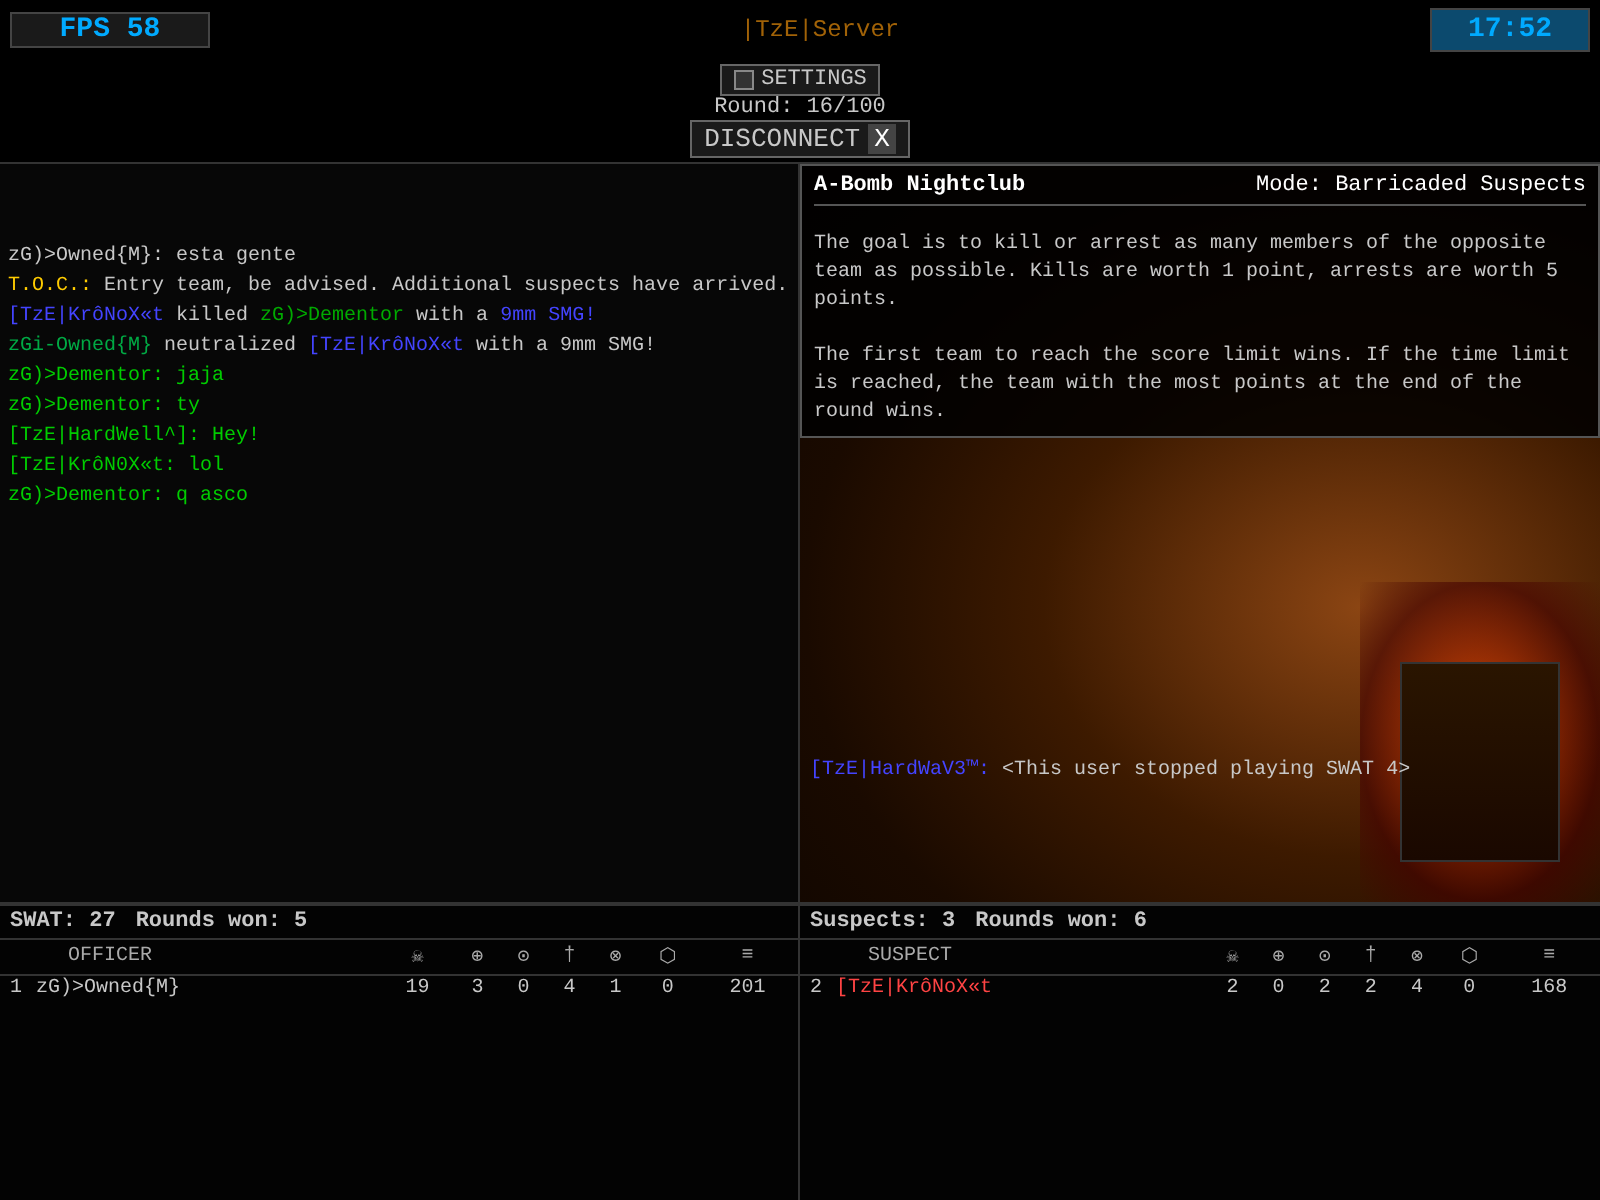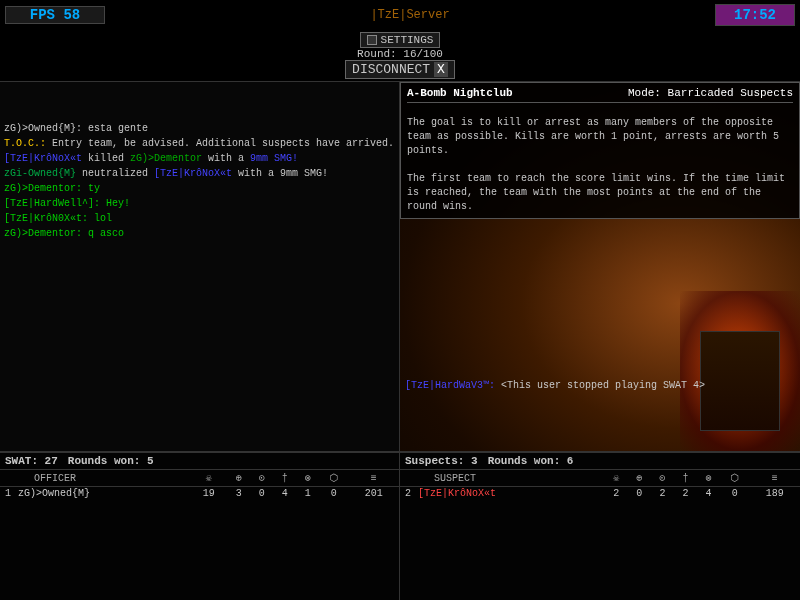--- a/index.html
+++ b/index.html
@@ -32,21 +32,21 @@
       padding: 0 10px;
       width: 100px;
       text-align: center;
     }
     #server-title {
       color: #a16207;
       font-size: 12px;
       text-align: center;
     }
     #time-display {
-      background: #701a75;
+      background: #0c4a6e;
       border: 1px solid #444;
       color: #00aaff;
       font-weight: bold;
       font-size: 14px;
       padding: 2px 10px;
       width: 80px;
       text-align: center;
     }
 
     
@@ -248,20 +248,21 @@
   </button>
 </div>
 
 <div id="main-content">
 
   <div id="chat-panel">
     <div class="chat-line chat-owned">zG)&gt;Owned{M}: esta gente</div>
     <div class="chat-line chat-toc"><span>T.O.C.:</span> Entry team, be advised.  Additional suspects have arrived.</div>
     <div class="chat-line chat-kill"><span class="killer">[TzE|KrôNoX«t</span> killed <span class="victim">zG)&gt;Dementor</span> with a <span class="weapon">9mm SMG!</span></div>
     <div class="chat-line chat-neutralized"><span class="name">zGi-Owned{M}</span> neutralized <span class="killer">[TzE|KrôNoX«t</span> with a 9mm SMG!</div>
+    <div class="chat-line chat-dementor">zG)&gt;Dementor: jaja</div>
     <div class="chat-line chat-dementor">zG)&gt;Dementor: ty</div>
     <div class="chat-line chat-hardwell">[TzE|HardWell^]: Hey!</div>
     <div class="chat-line chat-kronox">[TzE|KrôN0X«t: lol</div>
     <div class="chat-line chat-zg">zG)&gt;Dementor: q asco</div>
   </div>
 
   <div id="info-panel">
     <div id="map-image-placeholder">
 
       <div style="position:absolute;bottom:0;right:0;width:120px;height:160px;background:radial-gradient(ellipse at center, #ff6600 0%, #cc3300 30%, #440000 70%, transparent 100%);opacity:0.6;"></div>
@@ -344,18 +345,18 @@
       <tbody>
         <tr>
           <td class="rank-col">2</td>
           <td class="name-col player-suspect">[TzE|KrôNoX«t</td>
           <td>2</td>
           <td>0</td>
           <td>2</td>
           <td>2</td>
           <td>4</td>
           <td>0</td>
-          <td>189</td>
+          <td>168</td>
         </tr>
       </tbody>
     </table>
   </div>
 </div>
 
 </body></html>

